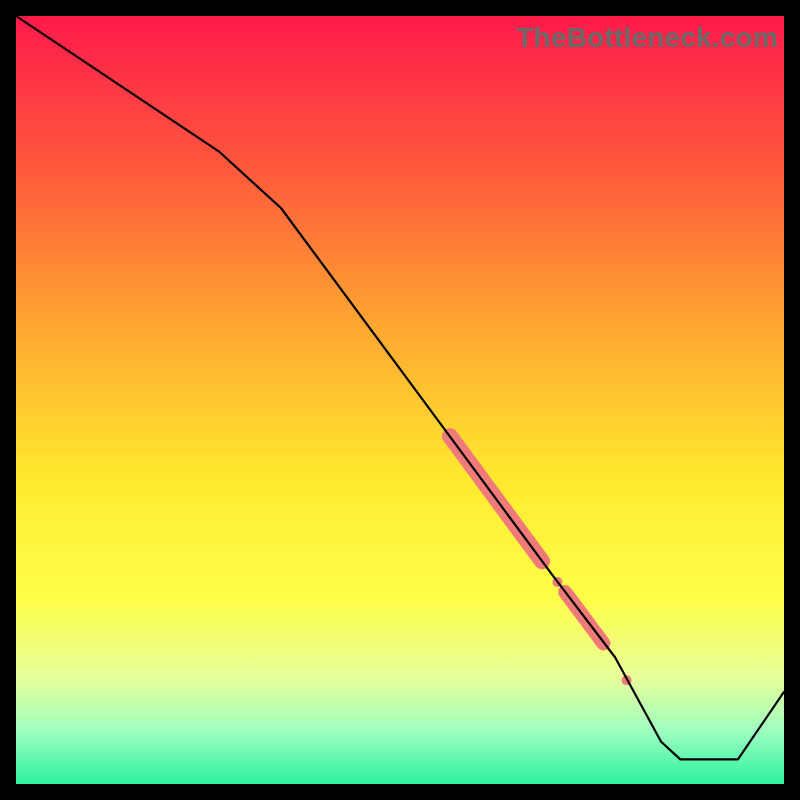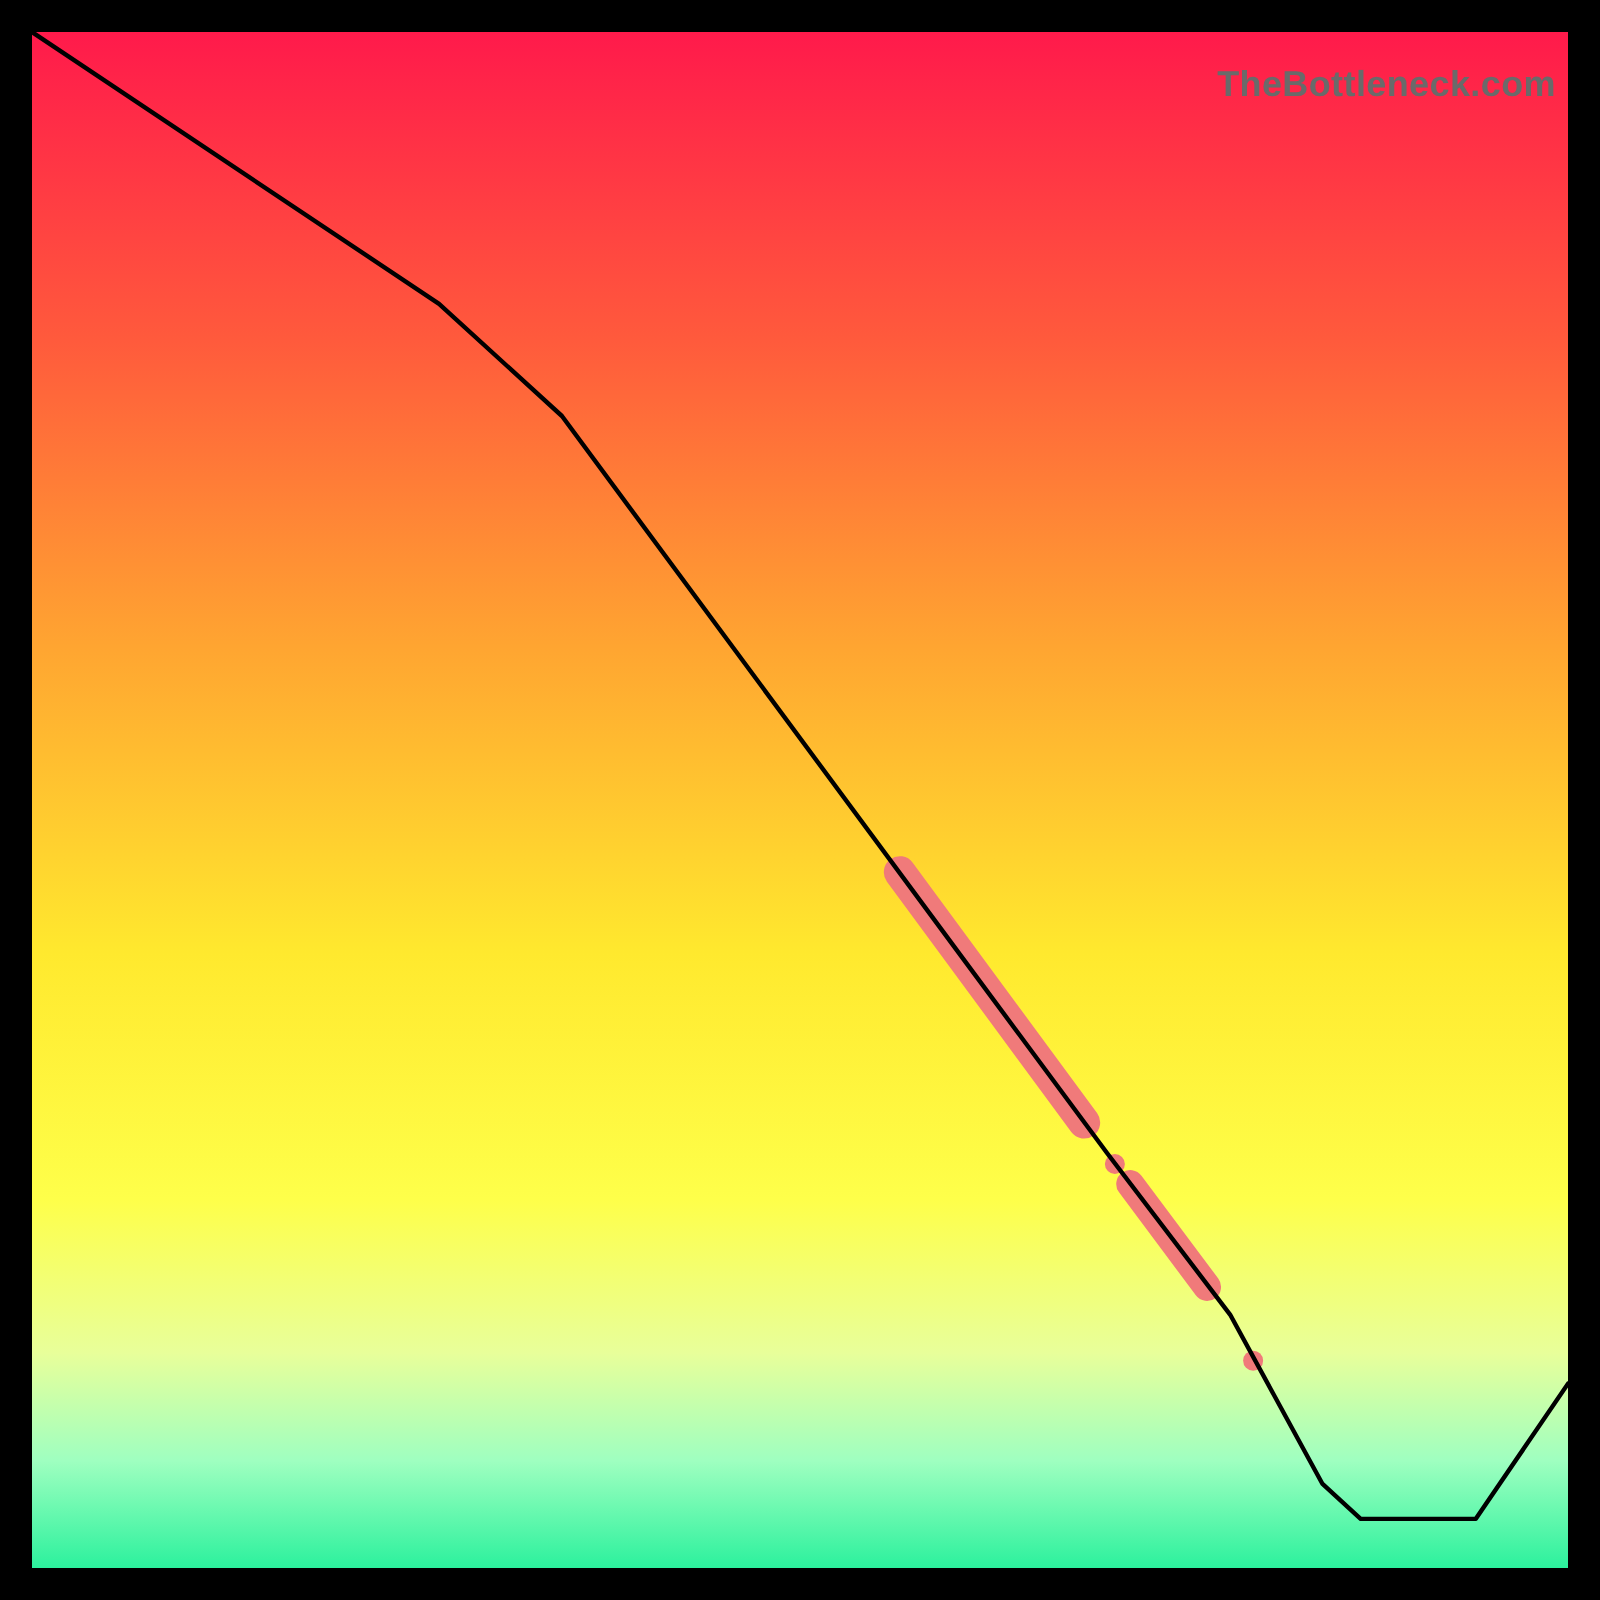--- a/index.html
+++ b/index.html
@@ -20,24 +20,24 @@
   }
   .plot-area {
     position: absolute;
     left: 0;
     top: 0;
     width: 768px;
     height: 768px;
   }
   .watermark {
     position: absolute;
-    top: 16px;
+    top: 6px;
     right: 6px;
     font-family: Arial, Helvetica, sans-serif;
-    font-size: 18px;
+    font-size: 28px;
     font-weight: 600;
     color: #6a6a6a;
     letter-spacing: 0.2px;
     user-select: none;
   }
 </style>
 </head>
 <body>
 
 <div class="frame">

